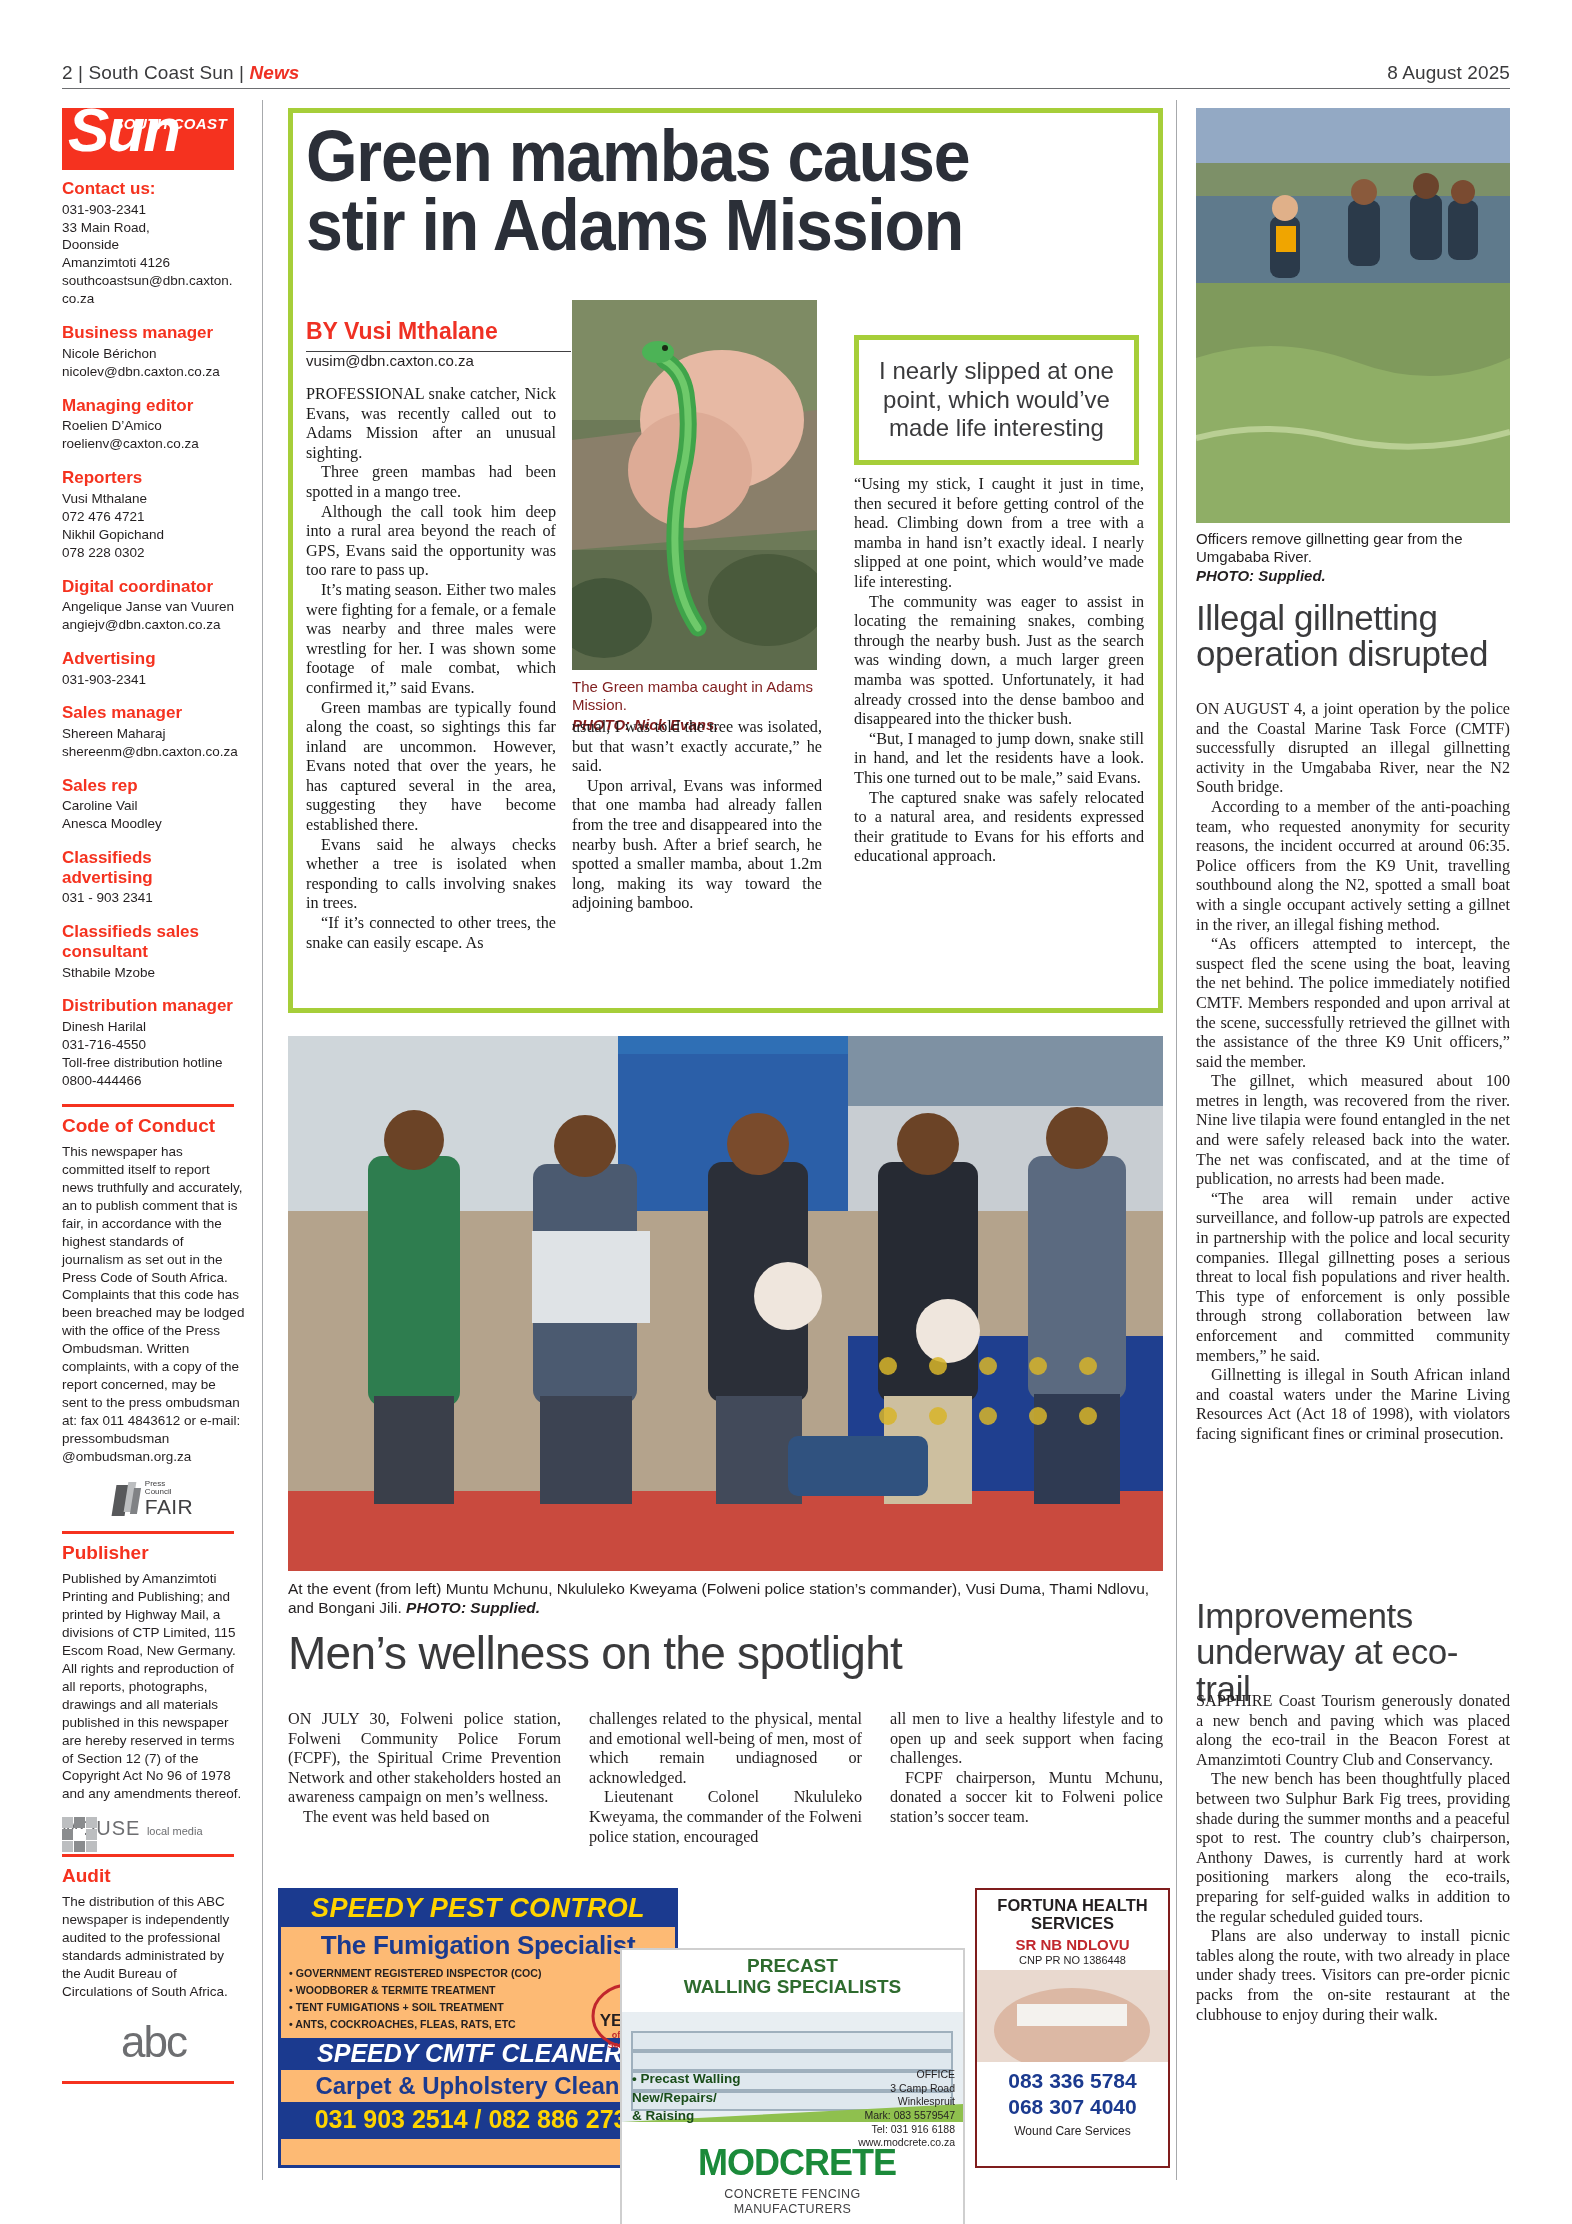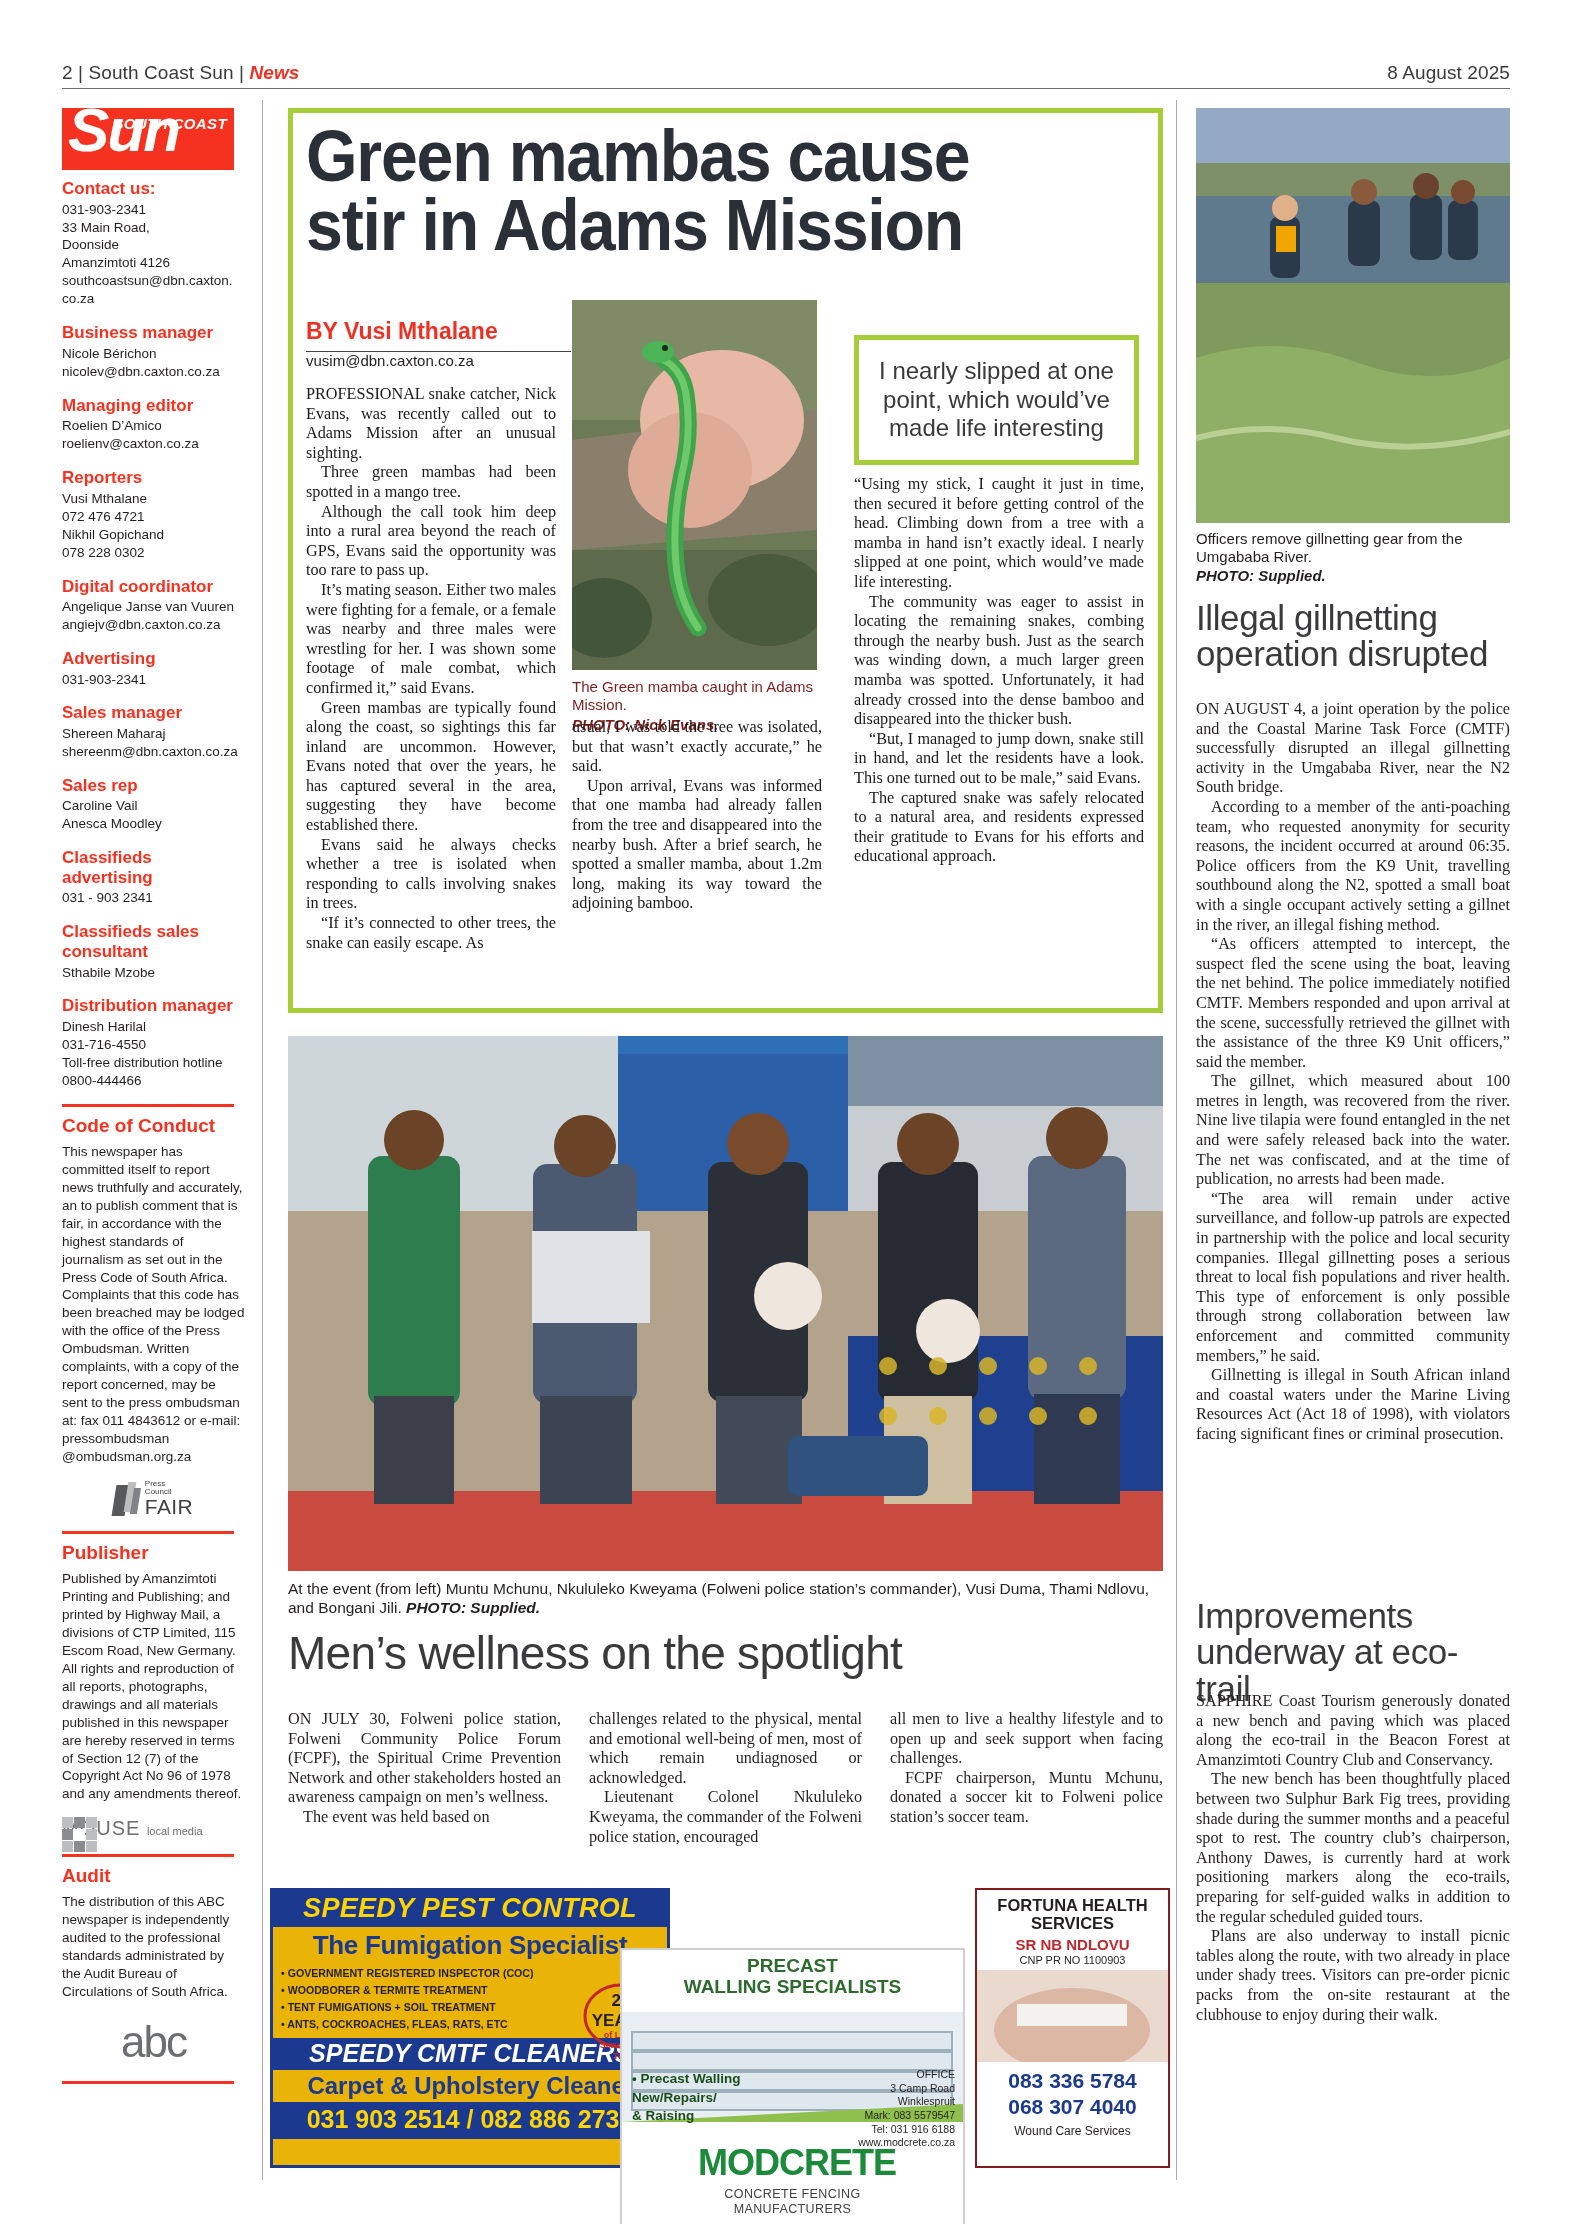--- a/index.html
+++ b/index.html
@@ -160,22 +160,22 @@
   }
   .mw-cols { position:absolute; left:288px; top:1710px; width:875px;
              display:flex; gap:28px; }
   .mw-cols div { width: 273px; font-size:16.2px; line-height:1.21;
                  font-family:"Liberation Serif", serif; text-align: justify;}
   .mw-cols p { text-indent:15px; margin:0; }
   .mw-cols p.first { text-indent:0; }
 
   
   .ad { position:absolute; overflow:hidden; }
-  .ad-speedy { left:270px; top:1888px; width:400px; height:280px;
-               border:3px solid #1b3a8f; background:#eab308; }
+  .ad-speedy { left:278px; top:1888px; width:400px; height:280px;
+               border:3px solid #1b3a8f; background:#fdba74; }
   .sp-top { background:#1b3a8f; color:#ffd400; font-style:italic; font-weight:bold;
             font-size:27px; text-align:center; padding:2px 0 3px; letter-spacing:.3px; }
   .sp-title { color:#1b3a8f; font-weight:bold; font-size:26px; text-align:center;
               padding:3px 0 2px; letter-spacing:-.3px;}
   .sp-list { font-size:10.6px; font-weight:bold; color:#231f20; padding:2px 6px 0 8px; line-height:1.62; }
   .sp-badge { position:absolute; right:8px; top:92px; width:76px; height:66px;
               color:#c1272d; font-size:9px; font-weight:bold; text-align:center; line-height:1.15;}
   .sp-badge .yrs { font-size:17px; color:#231f20; }
   .sp-mouse { background:#1b3a8f; color:#fff; font-weight:bold; font-style:italic;
               font-size:25px; text-align:center; margin-top:4px; padding:1px 0 2px;}
@@ -519,21 +519,21 @@
 www.modcrete.co.za</div>
     <div class="pc-mod">MODCRETE</div>
     <div class="pc-sub" style="white-space:pre-line">CONCRETE FENCING
 MANUFACTURERS</div>
   </div>
 
   <div class="ad ad-fortuna">
     <div class="ft-t1" style="white-space:pre-line">FORTUNA HEALTH
 SERVICES</div>
     <div class="ft-t2">SR NB NDLOVU</div>
-    <div class="ft-t3">CNP PR NO 1100903</div>
+    <div class="ft-t3">CNP PR NO 1386448</div>
     <svg width="191" height="92" viewBox="0 0 191 92" style="display:block;margin:4px auto 6px">
       <rect width="191" height="92" fill="#e9d9cf"></rect>
       <ellipse cx="95" cy="60" rx="78" ry="42" fill="#dcb8a4"></ellipse>
       <rect x="40" y="34" width="110" height="22" fill="#f4f2ee"></rect>
     </svg>
     <div class="ft-ph">083 336 5784</div>
     <div class="ft-ph">068 307 4040</div>
     <div class="ft-foot">Wound Care Services</div>
   </div>
 

